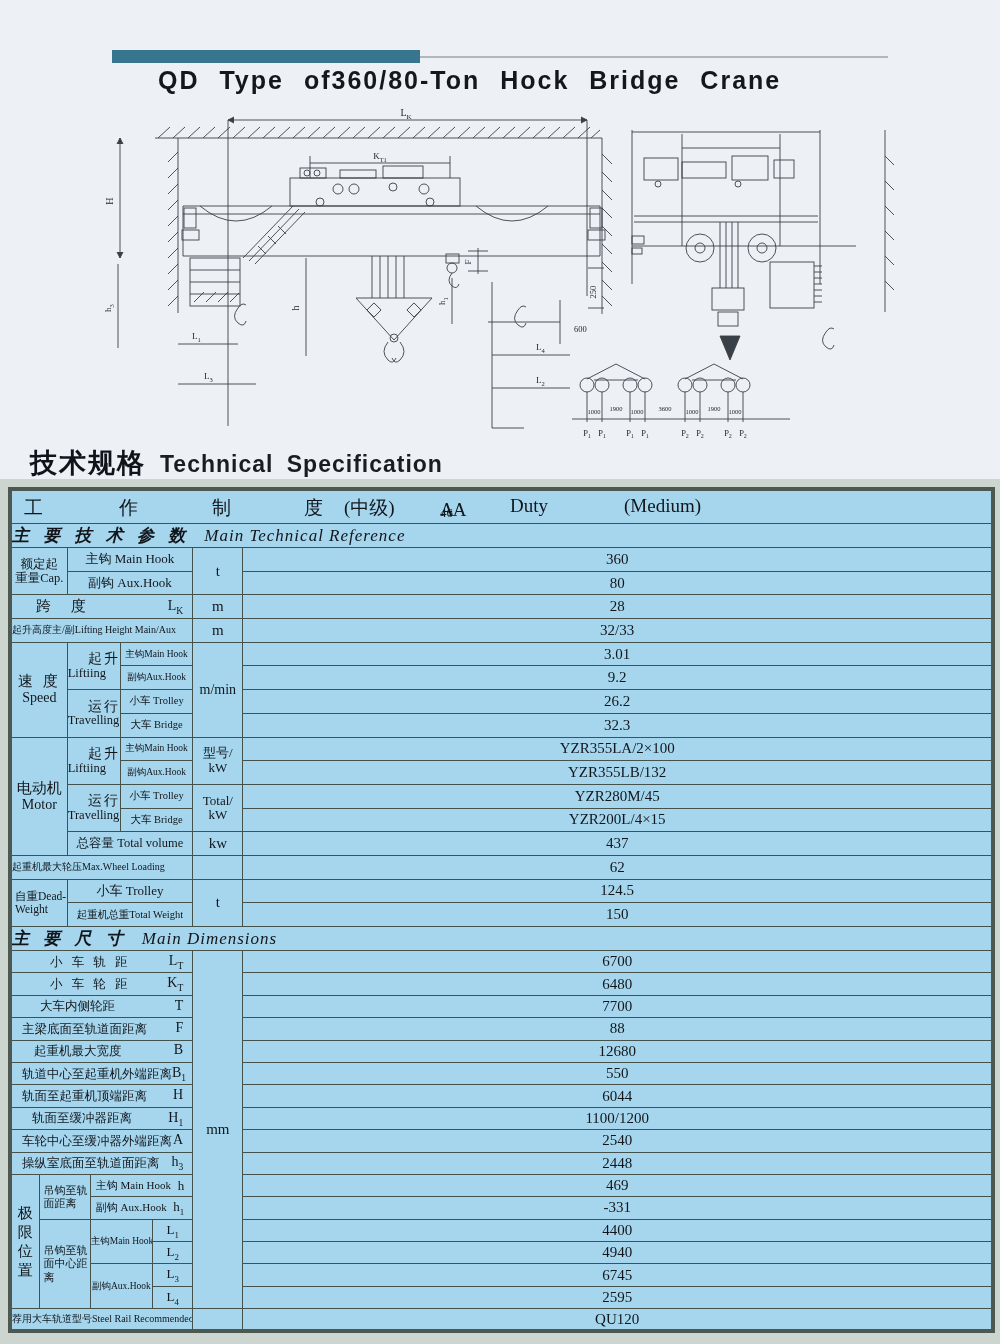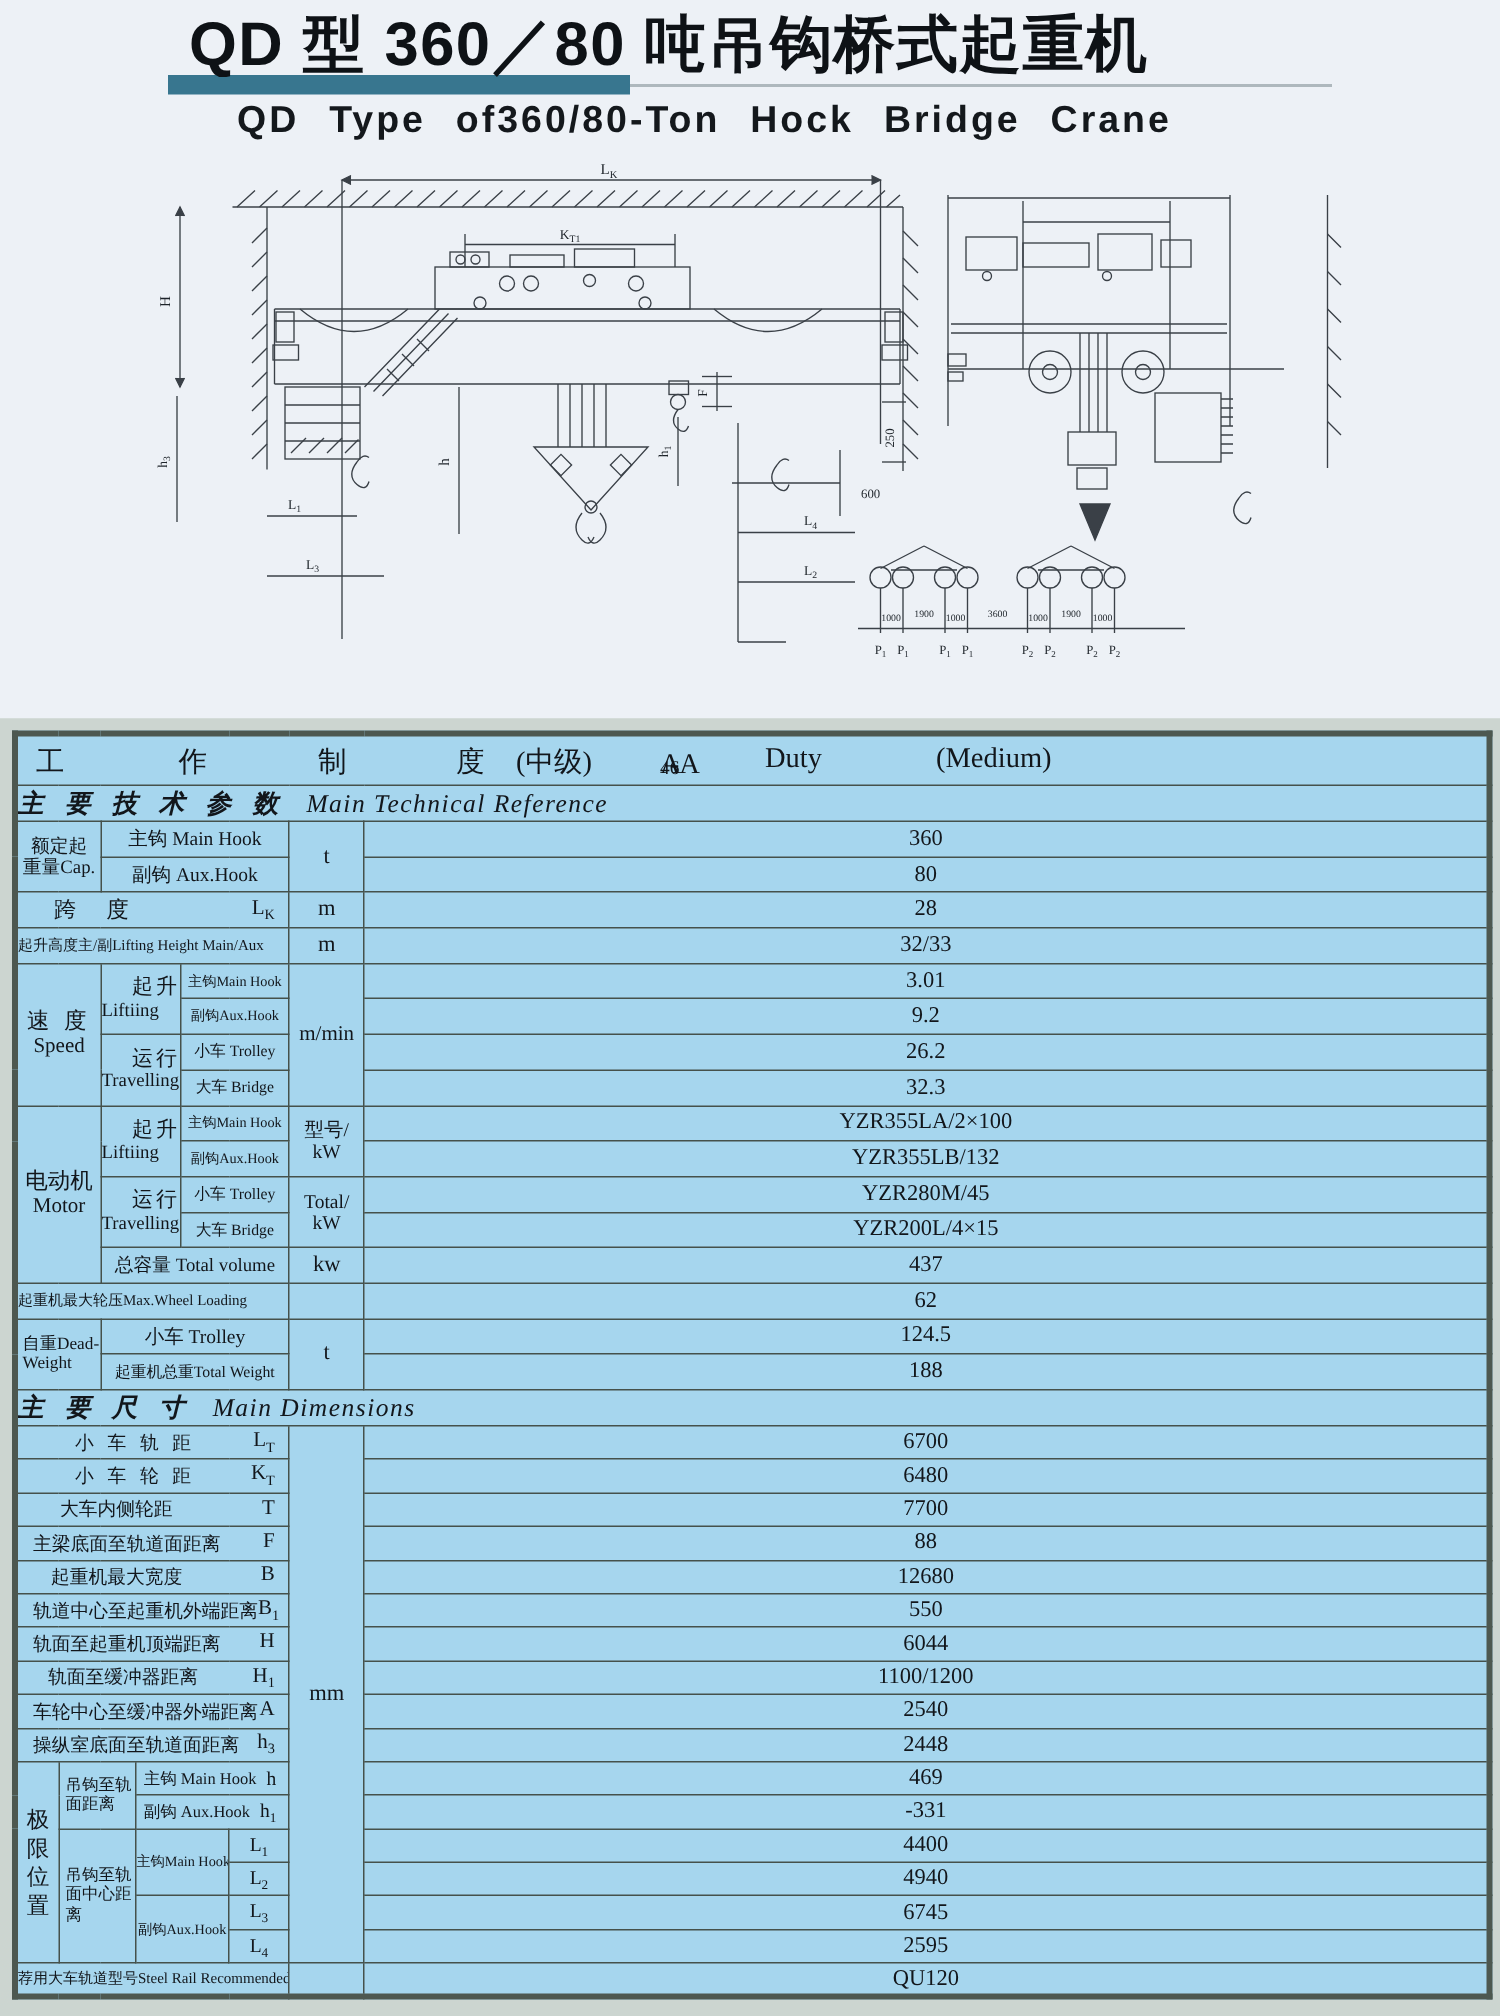--- a/index.html
+++ b/index.html
@@ -62,21 +62,20 @@
   .hookcell { display:flex; justify-content:space-between; align-items:center; padding:0 8px 0 5px; }
   .hookcell .t { font-size:11px; white-space:nowrap; } .hookcell .sym { font-size:13px; }
   .lsym { text-align:center; font-size:13px; }
 </style>
 </head>
 <body>
 
 <div class="top-section">
   <div class="title-underline"></div>
   <div class="title-bar"></div>
-  <div class="title-zh">QD 型 360／80 吨吊钩桥式起重机</div>
   <div class="title-en">QD Type of360/80-Ton Hock Bridge Crane</div>
 
   <svg class="drawing" width="912" height="356" viewBox="0 0 912 356">
     <g stroke="#3a4047" stroke-width="0.9" fill="none">
 
       <line x1="140" y1="24" x2="499" y2="24"></line>
       <line x1="140" y1="24" x2="140" y2="330"></line>
       <line x1="499" y1="24" x2="499" y2="200"></line>
       <path d="M146,21 l-6,3 6,3 M493,21 l6,3 -6,3" fill="#3a4047"></path>
 
@@ -233,20 +232,23 @@
     <text x="499" y="340" font-size="8.5" text-anchor="middle"><tspan>P</tspan><tspan dy="2" font-size="6">1</tspan></text>
     <text x="514" y="340" font-size="8.5" text-anchor="middle"><tspan>P</tspan><tspan dy="2" font-size="6">1</tspan></text>
     <text x="542" y="340" font-size="8.5" text-anchor="middle"><tspan>P</tspan><tspan dy="2" font-size="6">1</tspan></text>
     <text x="557" y="340" font-size="8.5" text-anchor="middle"><tspan>P</tspan><tspan dy="2" font-size="6">1</tspan></text>
     <text x="597" y="340" font-size="8.5" text-anchor="middle"><tspan>P</tspan><tspan dy="2" font-size="6">2</tspan></text>
     <text x="612" y="340" font-size="8.5" text-anchor="middle"><tspan>P</tspan><tspan dy="2" font-size="6">2</tspan></text>
     <text x="640" y="340" font-size="8.5" text-anchor="middle"><tspan>P</tspan><tspan dy="2" font-size="6">2</tspan></text>
     <text x="655" y="340" font-size="8.5" text-anchor="middle"><tspan>P</tspan><tspan dy="2" font-size="6">2</tspan></text>
   </svg>
 
+  <div class="spec-heading">
+    <span class="zh">技术规格</span><span class="en">Technical Specification</span>
+  </div>
 </div>
 
 <div class="bottom-section"></div>
 
 <table class="spec">
   <colgroup>
     <col style="width:29px">
       <col style="width:28px">
       <col style="width:23px">
       <col style="width:30px">
@@ -392,21 +394,21 @@
     <td rowspan="2" colspan="2" class="grp" style="text-align:left;padding-left:3px">
       <div class="l1" style="font-size:11.5px">自重Dead-</div>
           <div class="l2" style="font-size:11.5px">Weight</div>
     </td>
     <td colspan="4" class="cell-mid">小车 Trolley</td>
     <td rowspan="2" class="cell-unit">t</td>
     <td class="cell-val">124.5</td>
   </tr>
   <tr class="r-param">
     <td colspan="4" class="cell-small" style="font-size:10.5px">起重机总重Total Weight</td>
-    <td class="cell-val">188</td>
+    <td class="cell-val">150</td>
   </tr>
 
   <tr class="r-dimhead">
     <td colspan="8" class="sec-head">
       <span class="zh">主 要 尺 寸</span>
       <span class="en">Main Dimensions</span>
     </td>
   </tr>
 
   <tr class="r-dim">

